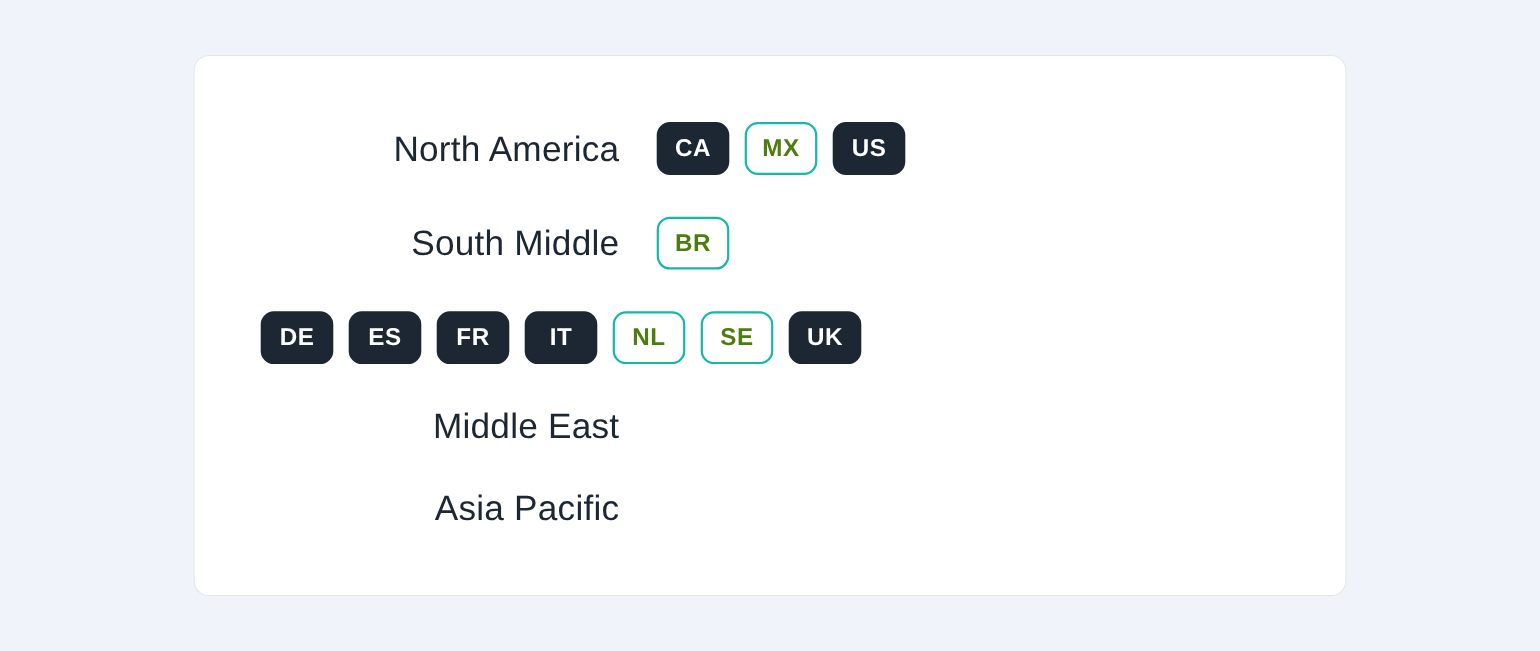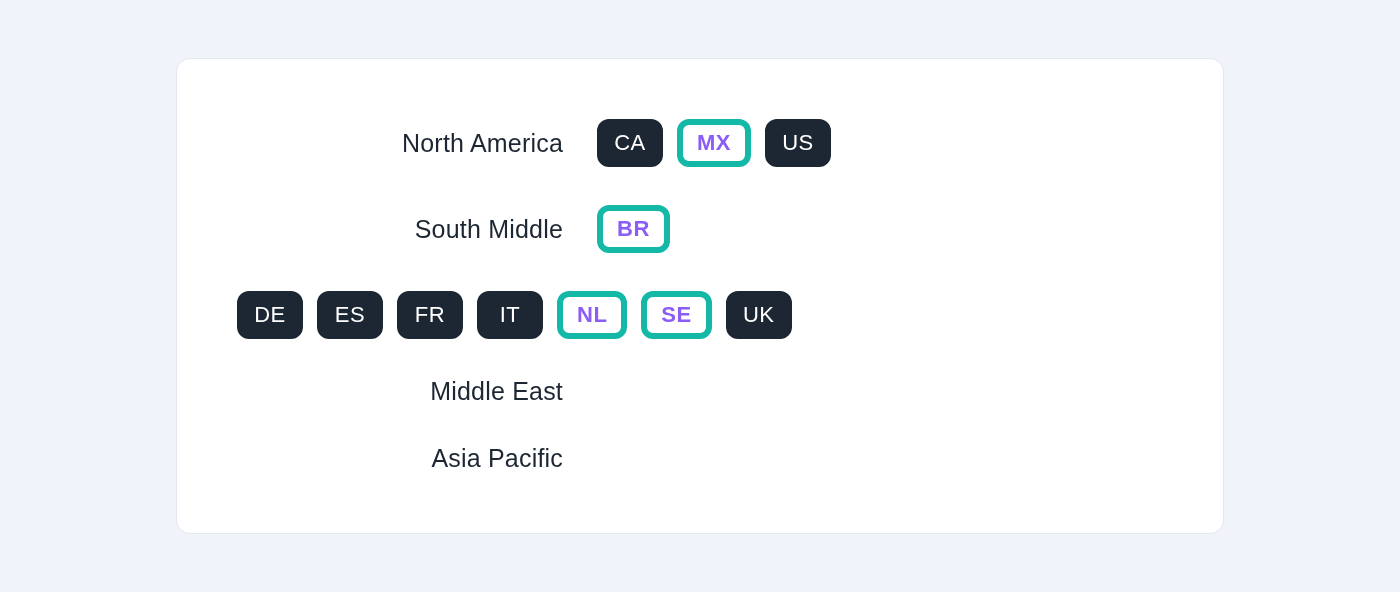--- a/index.html
+++ b/index.html
@@ -27,54 +27,54 @@
       display: flex;
       align-items: center;
       margin-bottom: 38px;
     }
     .row:last-child {
       margin-bottom: 0;
     }
     .label {
       width: 360px;
       text-align: right;
-      font-size: 25px;
+      font-size: 32px;
       font-weight: 500;
       color: #1d2733;
       padding-right: 34px;
       letter-spacing: 0.2px;
     }
     .chips {
       display: flex;
       gap: 14px;
       flex-wrap: wrap;
     }
     .chip {
       height: 48px;
       min-width: 66px;
       padding: 0 14px;
       border-radius: 12px;
       font-size: 22px;
-      font-weight: 400;
+      font-weight: 700;
       display: flex;
       align-items: center;
       justify-content: center;
       cursor: pointer;
       user-select: none;
       letter-spacing: 0.5px;
     }
     .chip.on {
       background: #1d2733;
       color: #ffffff;
       border: 2px solid #1d2733;
     }
     .chip.off {
       background: #ffffff;
-      color: #8b5cf6;
-      border: 6px solid #14b8a6;
+      color: #4d7c0f;
+      border: 2px solid #14b8a6;
       font-weight: 600;
     }
   </style>
 </head>
 <body>
 
 <div class="card">
 
   <div class="row">
     <div class="label">North America</div>

